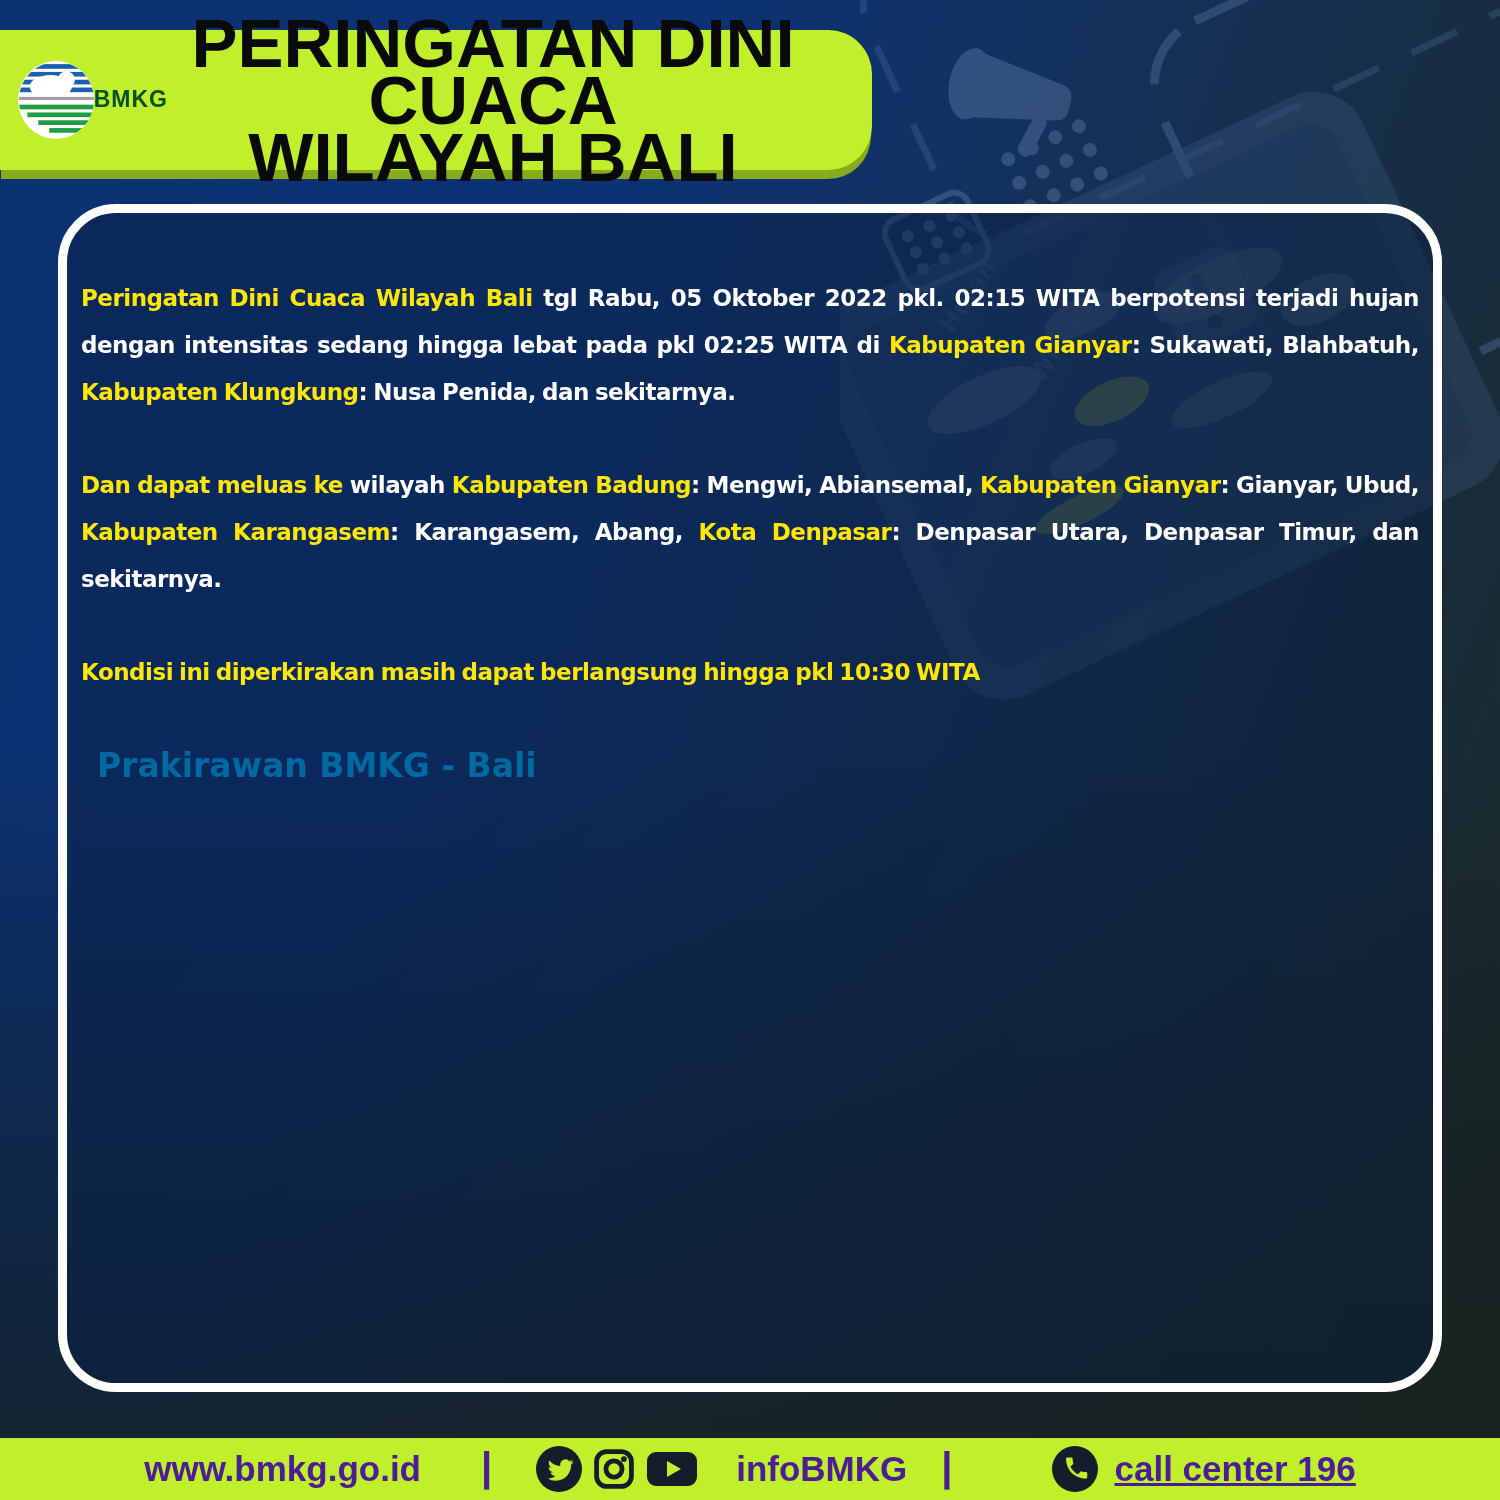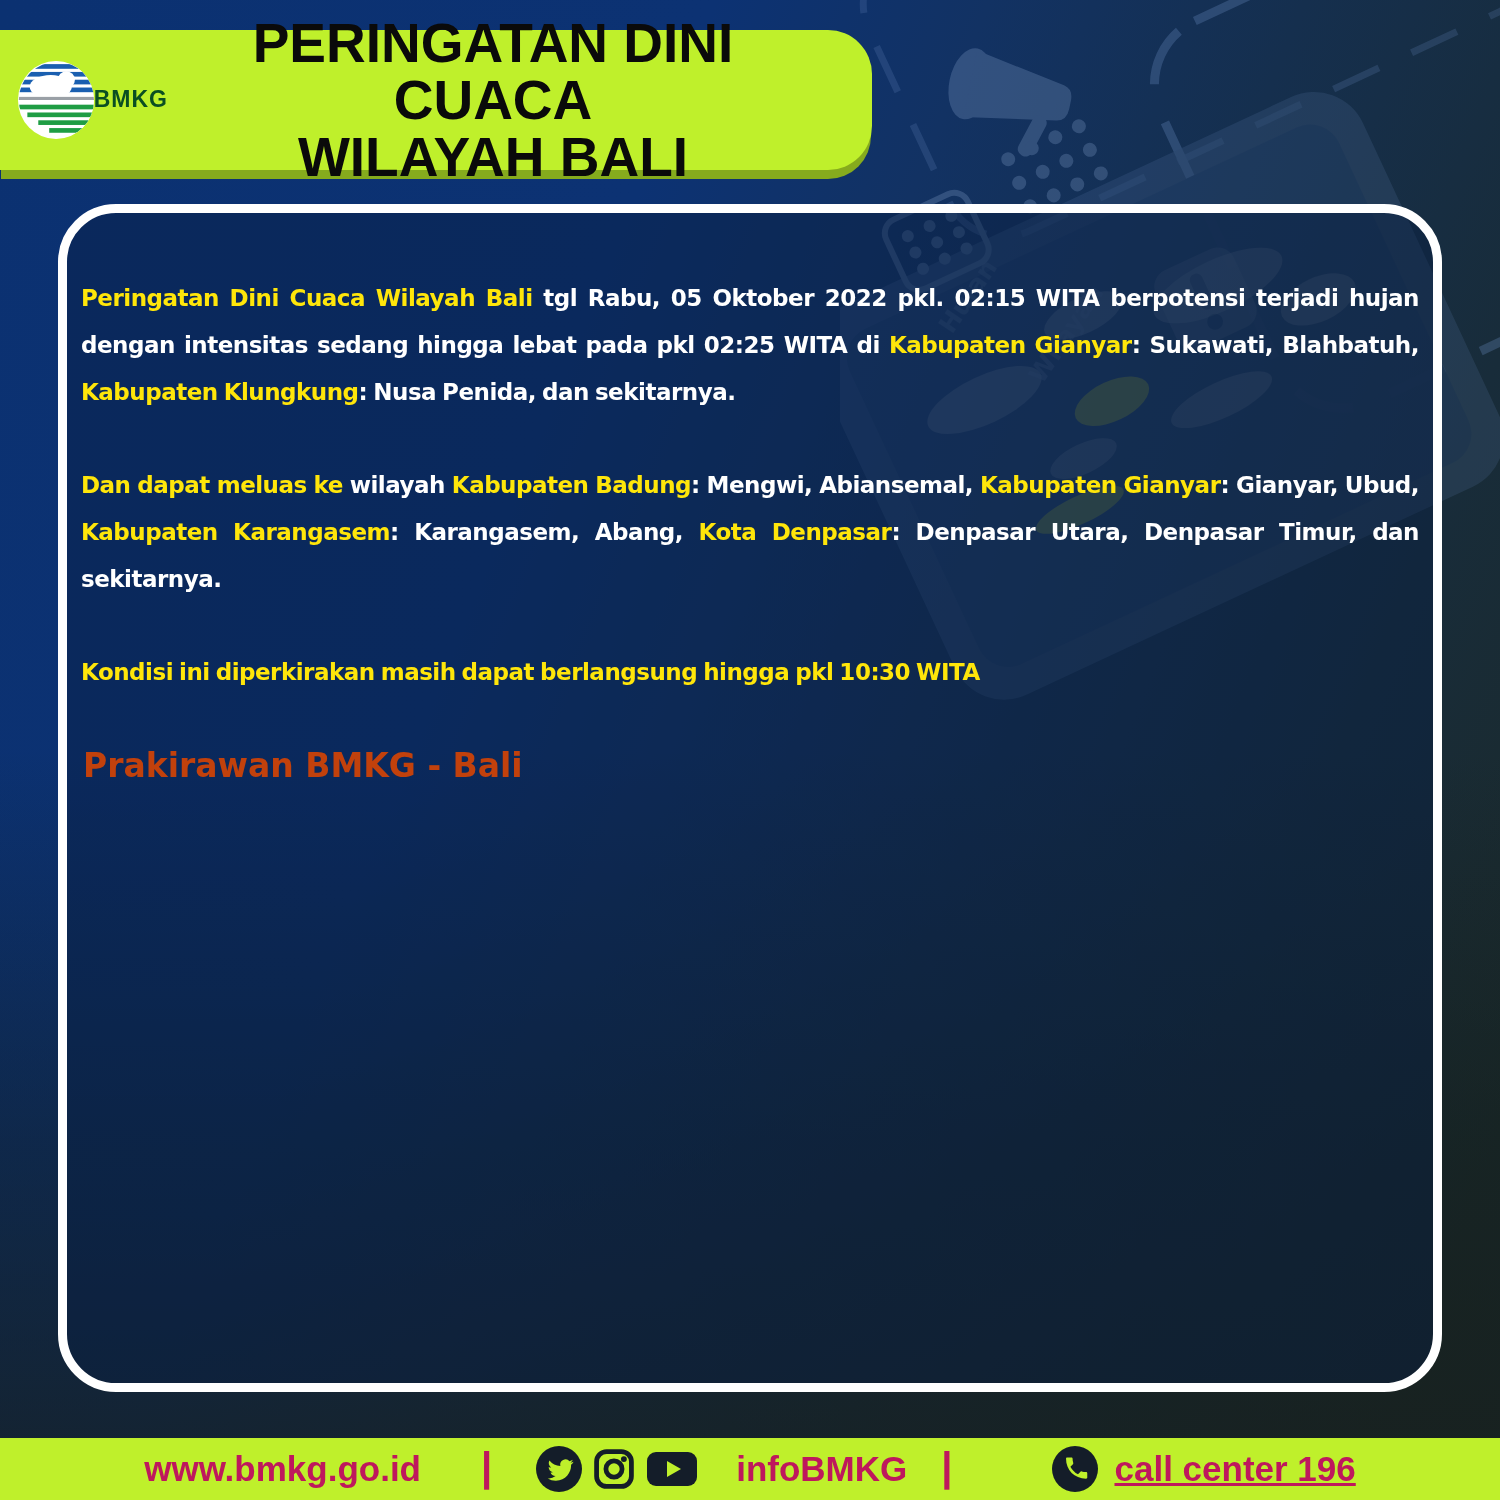--- a/index.html
+++ b/index.html
@@ -17,38 +17,38 @@
   .banner{position:absolute;left:0;top:30px;width:872px;height:140px;
           background:#bff02b;border-radius:0 44px 44px 0;
           box-shadow:0 10px 0 -1px #86ab1d;
           display:flex;align-items:center;}
   .logo-block{width:150px;display:flex;flex-direction:row;align-items:center;margin-left:18px;}
   .logo-circle{width:78px;height:78px;border-radius:50%;overflow:hidden;background:#fff;}
   .logo-label{font-family:"Liberation Sans",sans-serif;font-weight:bold;font-size:23px;
               color:#0b4f22;letter-spacing:1px;margin-top:-2px;}
   .title-block{flex:1;text-align:center;padding-right:54px;
                font-family:"Liberation Sans",sans-serif;font-weight:bold;
-               font-size:55px;line-height:57px;color:#0a0a0a;letter-spacing:0;}
+               font-size:69px;line-height:57px;color:#0a0a0a;letter-spacing:0;}
 
   
   .card{position:absolute;left:58px;top:204px;width:1384px;height:1188px;
         box-sizing:border-box;border:9px solid #ffffff;border-radius:58px;
         background:rgba(9,30,66,0.45);
         padding:54px 14px 0 14px;}
   .para{font-weight:bold;font-size:23px;line-height:47px;letter-spacing:-0.5px;word-spacing:-1.5px;
         text-align:justify;color:#ffffff;margin:8px 0 46px 0;}
   .para.single{text-align:left;}
   .seg-yellow{color:#ffe60a;}
   .seg-white{color:#ffffff;}
-  .signature{font-weight:bold;font-size:33px;line-height:47px;color:#c2410c;margin:2px;}
+  .signature{font-weight:bold;font-size:33px;line-height:47px;color:#0369a1;margin:16px;}
 
   
   .footer{position:absolute;left:0;bottom:0;width:1500px;height:62px;background:#bff02b;
           display:flex;align-items:center;justify-content:center;
-          font-family:"Liberation Sans",sans-serif;font-weight:bold;font-size:35px;color:#be185d;}
+          font-family:"Liberation Sans",sans-serif;font-weight:bold;font-size:35px;color:#4c1d95;}
   .footer .sep{font-size:40px;font-weight:bold;padding:0 4px;transform:translateY(-2px);}
   .f-website{margin-right:56px;}
   .f-social{display:flex;align-items:center;gap:10px;margin:0 30px 0 40px;}
   .f-handle{margin-left:28px;}
   .f-call{display:flex;align-items:center;gap:16px;margin-left:96px;text-decoration:underline;}
   .icon{display:inline-block;vertical-align:middle;}
 
   svg text{font-family:"DejaVu Sans",sans-serif;}
 </style>
 </head>

